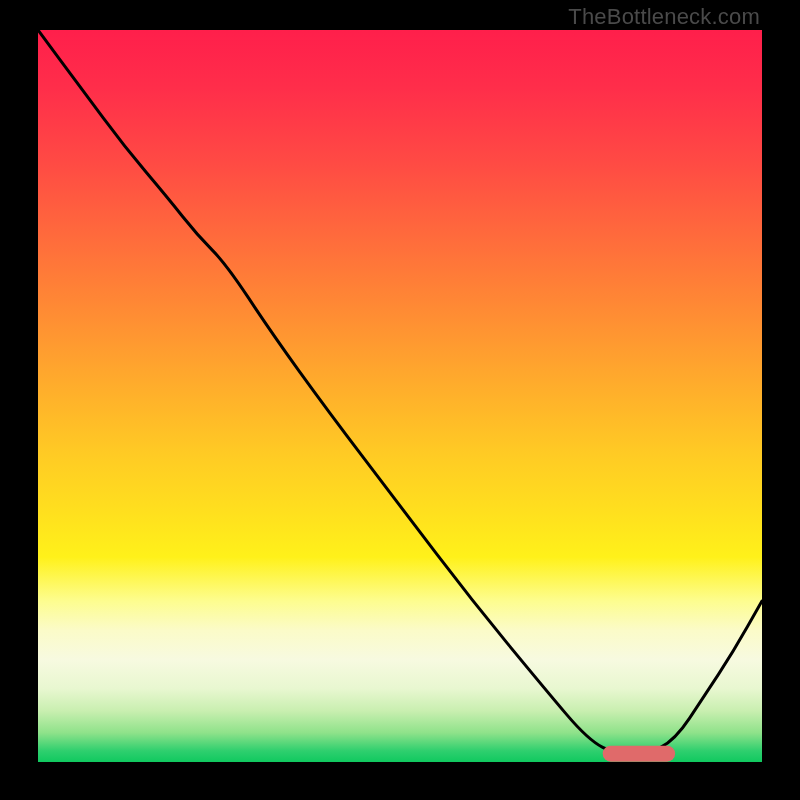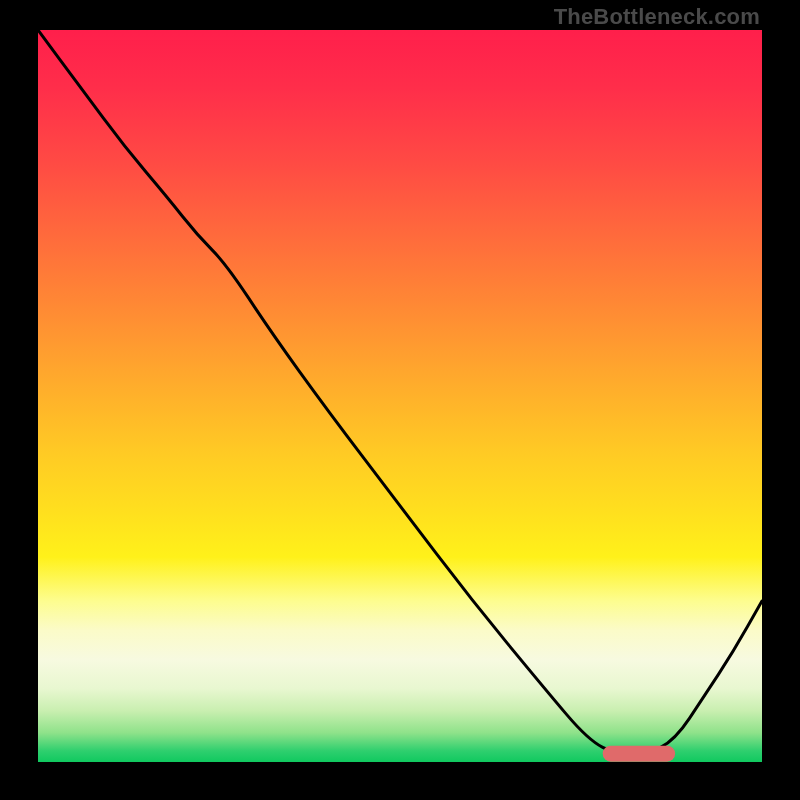--- a/index.html
+++ b/index.html
@@ -43,21 +43,21 @@
       #2ecf6e 98.5%,
       #10c95f 100%
     );
   }
   .watermark {
     position: absolute;
     top: 4px;
     right: 40px;
     color: #4a4a4a;
     font-size: 22px;
-    font-weight: 700;
+    font-weight: 400;
     letter-spacing: 0.2px;
     user-select: none;
   }
   svg.curve {
     position: absolute;
     left: 0;
     top: 0;
     width: 724px;
     height: 732px;
   }

